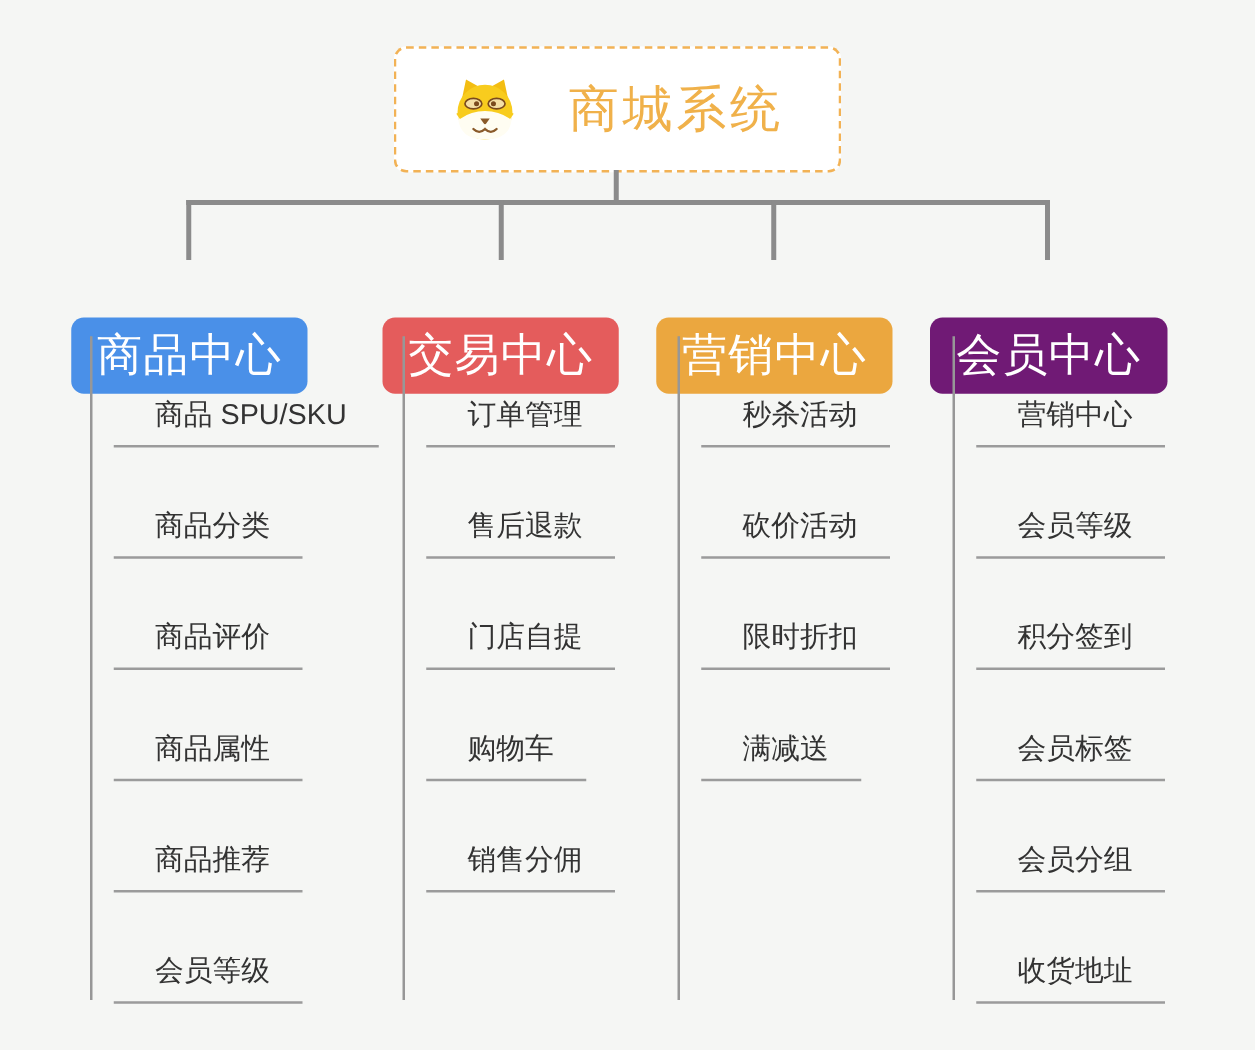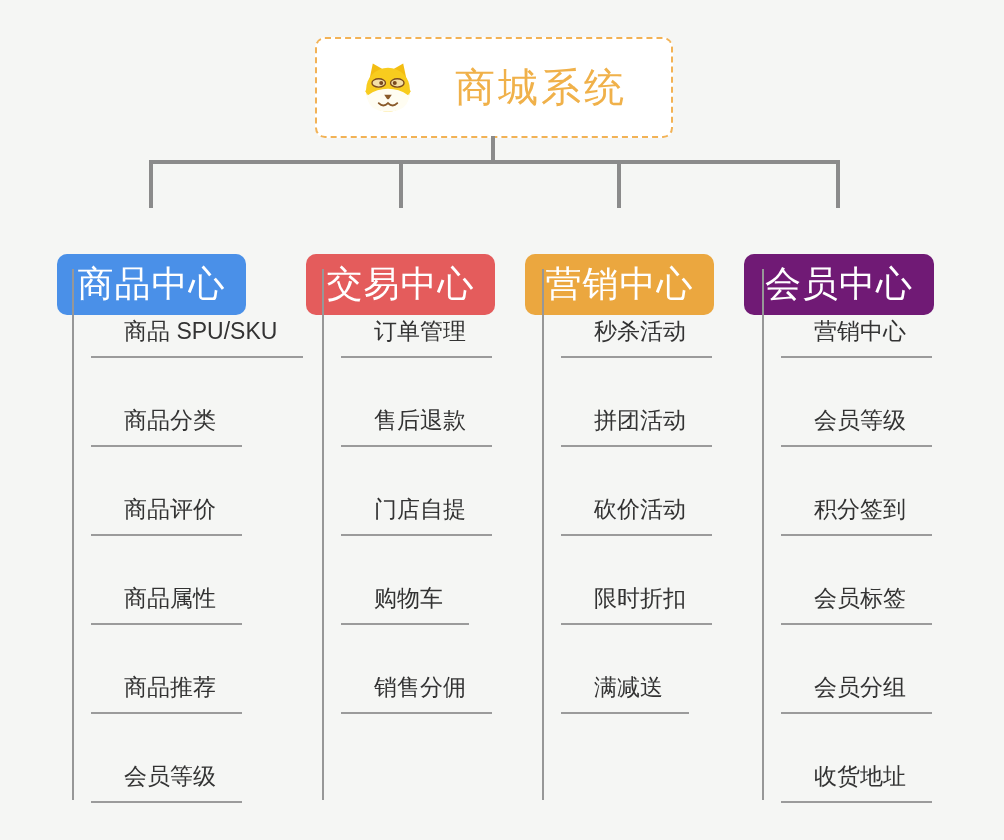--- a/index.html
+++ b/index.html
@@ -153,23 +153,20 @@
         <span class="item">销售分佣</span>
       </div>
   </div>
 
   <div class="col c2">
     <div class="vline"></div>
     <div class="row">
         <span class="item">秒杀活动</span>
       </div>
     <div class="row">
-        <span class="item">拼团活动</span>
-      </div>
-    <div class="row">
         <span class="item">砍价活动</span>
       </div>
     <div class="row">
         <span class="item">限时折扣</span>
       </div>
     <div class="row">
         <span class="item">满减送</span>
       </div>
   </div>
 

